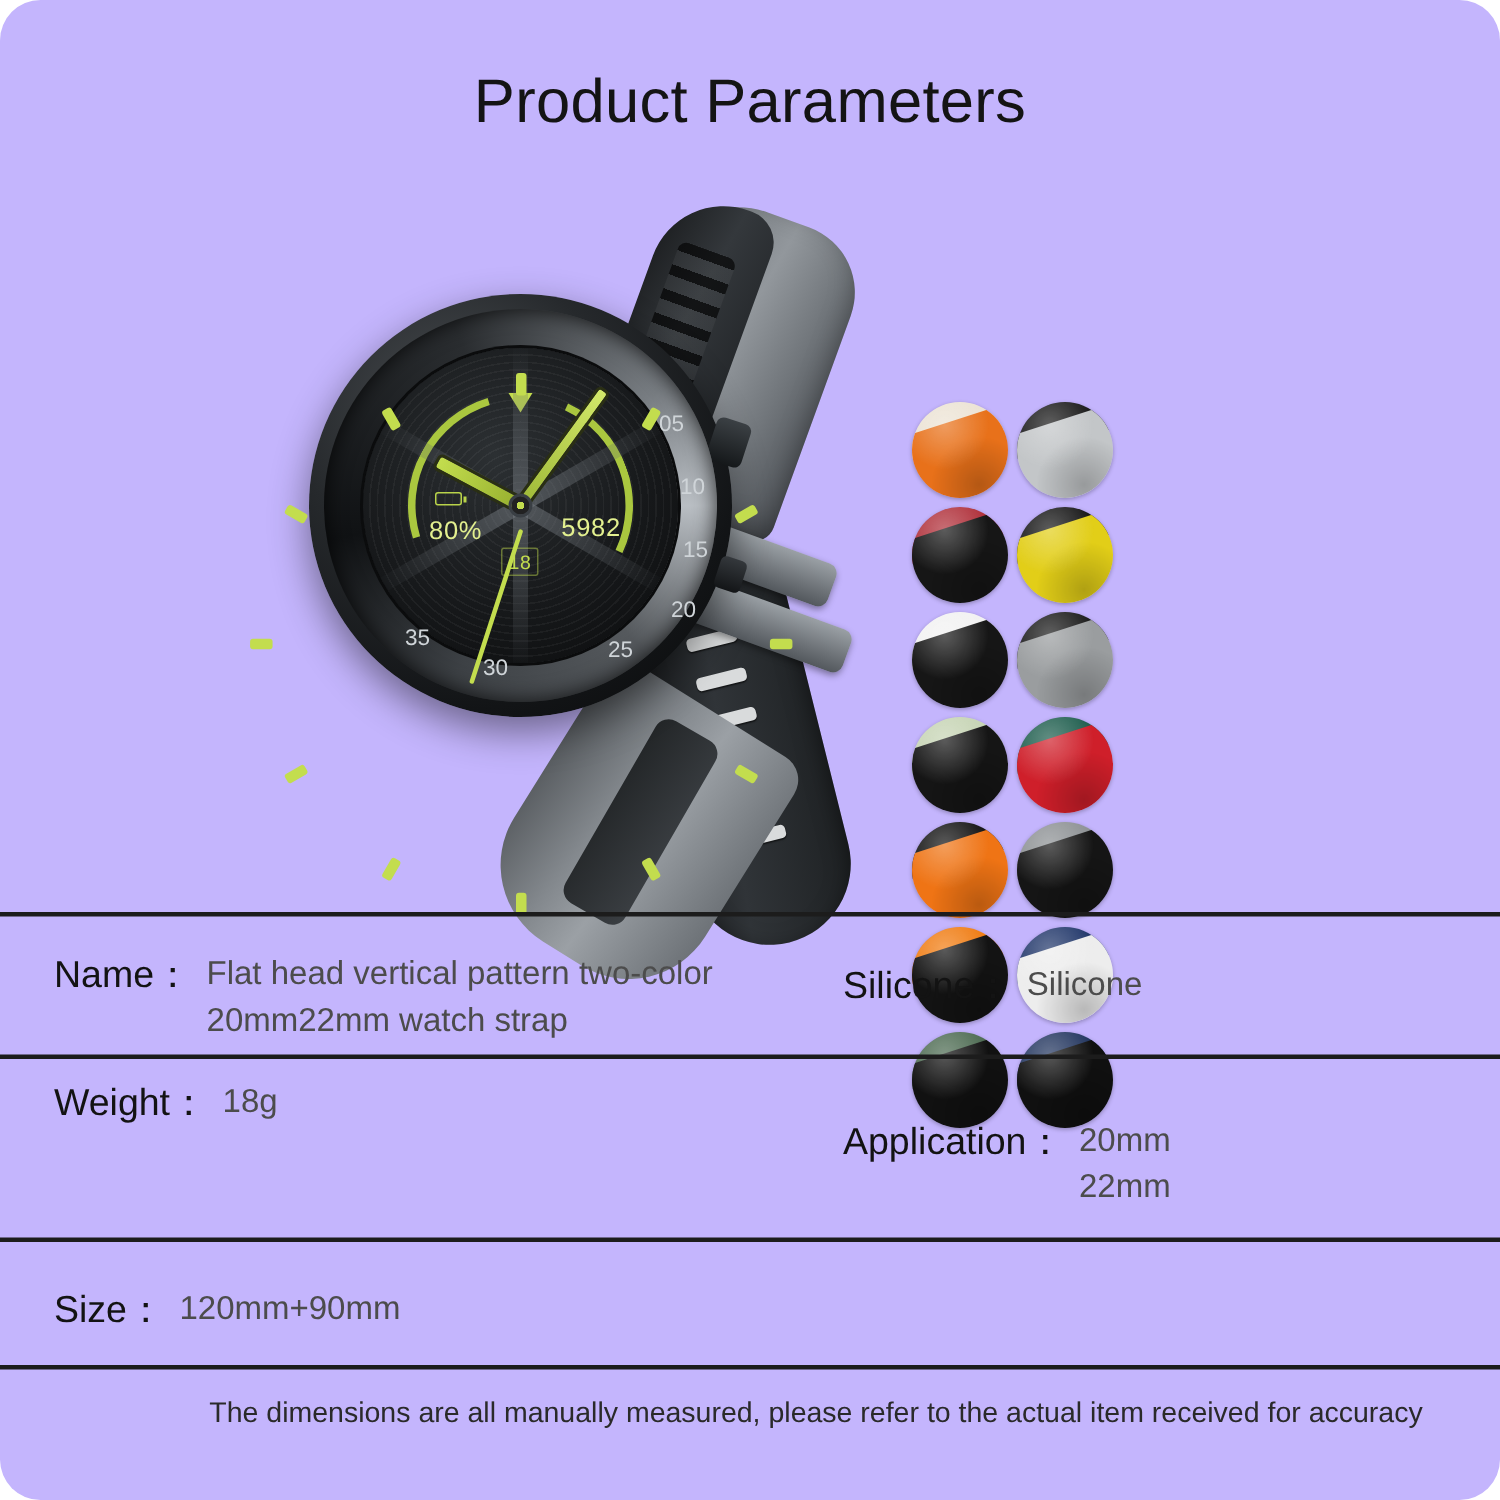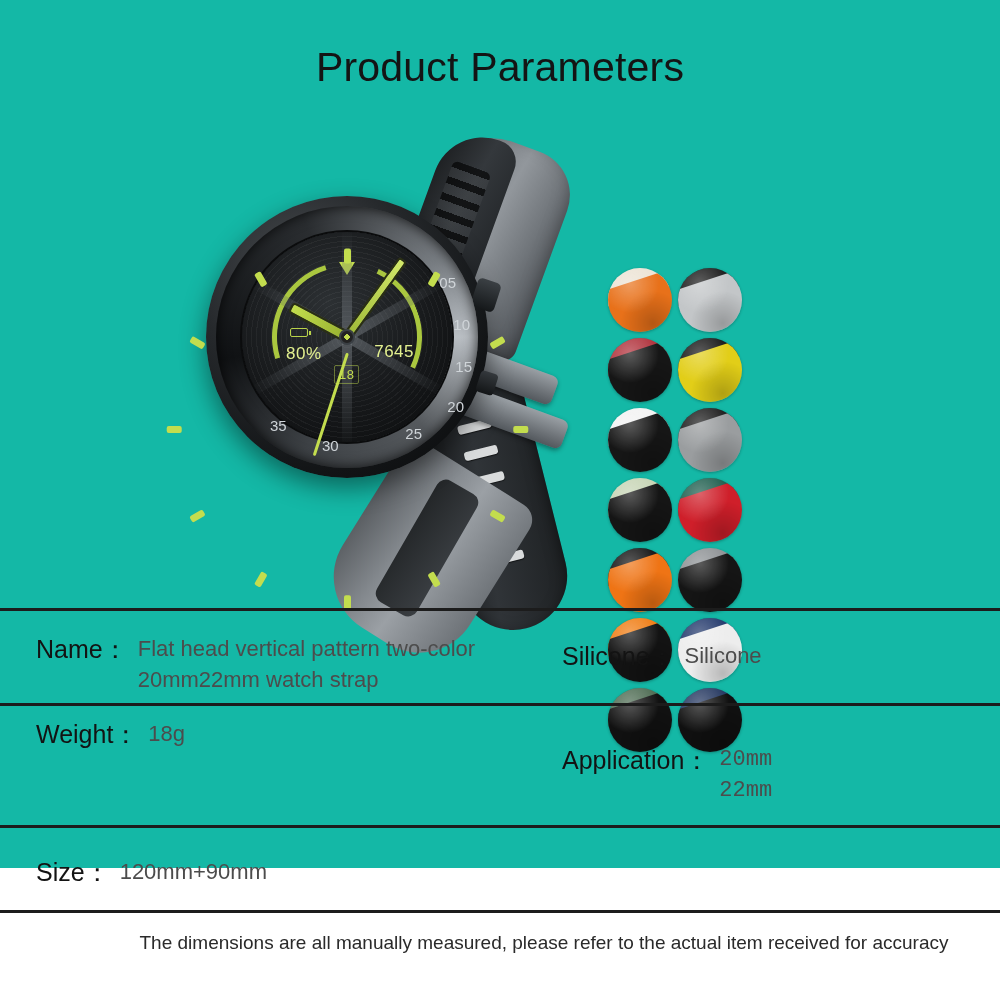--- a/index.html
+++ b/index.html
@@ -2,21 +2,21 @@
 <html><head>
 <meta charset="utf-8">
 <style>
   * { box-sizing: border-box; margin: 0; padding: 0; }
   html, body {
     width: 1000px; height: 1000px;
     background: #ffffff;
     font-family: "Liberation Sans", sans-serif;
     overflow: hidden;
   }
-  .page { position: relative; width: 1000px; height: 868px; background:#14b8a6; }
+  .page { position: relative; width: 1000px; height: 1000px; background:#c4b5fd;border-radius:27px; }
 
   
   .title {
     position: absolute; top: 44px; left: 0; width: 1000px;
     text-align: center;
     font-size: 41px; font-weight: 400; color: #141414;
     letter-spacing: 0.2px;
   }
 
   
@@ -228,21 +228,21 @@
     font-size: 22px; color: #4c4c4c; font-weight: 300; line-height: 31px;
     font-family: "Liberation Sans", sans-serif;
   }
   .c-name { left: 36px; top: 633px; width: 520px; }
   .c-name .val { margin-left: 10px; max-width: 400px; }
   .c-material { left: 562px; top: 640px; }
   .c-material .val { margin-left: 10px; }
   .c-weight { left: 36px; top: 718px; }
   .c-weight .val { margin-left: 10px; }
   .c-application { left: 562px; top: 744px; }
-  .c-application .val { margin-left: 10px; font-family: Liberation Mono, monospace; }
+  .c-application .val { margin-left: 10px; }
   .c-size { left: 36px; top: 856px; }
   .c-size .val { margin-left: 10px; }
 
   .footer {
     position:absolute; left: 0; top: 932px; width: 1000px; text-align:center;
     font-size: 19px; color: #2a2a2a; font-weight: 400;
     font-family: "Liberation Sans", sans-serif;
     margin-left: 44px;
   }
 </style>
@@ -296,21 +296,21 @@
               <div class="tick" style="transform: rotate(150deg) translateY(-100%); --tc: #c3dd4e;"></div>
               <div class="tick" style="transform: rotate(180deg) translateY(-100%); --tc: #c3dd4e;"></div>
               <div class="tick" style="transform: rotate(210deg) translateY(-100%); --tc: #c3dd4e;"></div>
               <div class="tick" style="transform: rotate(240deg) translateY(-100%); --tc: #c3dd4e;"></div>
               <div class="tick" style="transform: rotate(270deg) translateY(-100%); --tc: #c3dd4e;"></div>
               <div class="tick" style="transform: rotate(300deg) translateY(-100%); --tc: #c3dd4e;"></div>
               <div class="tick" style="transform: rotate(330deg) translateY(-100%); --tc: #c3dd4e;"></div>
 
               <div class="batt-ico"></div>
               <div class="cmpl batt">80%</div>
-              <div class="cmpl steps">7645</div>
+              <div class="cmpl steps">5982</div>
               <div class="cmpl date">18</div>
 
               <div class="hand hour" style="transform:rotate(-62deg)"></div>
               <div class="hand min" style="transform:rotate(36deg)"></div>
               <div class="hand sec" style="transform:rotate(198deg)"></div>
               <div class="hub"></div>
             </div>
           </div>
           <div class="bezel-num" style="right:22px;top:68px">05</div>
           <div class="bezel-num" style="right:8px;top:110px">10</div>

